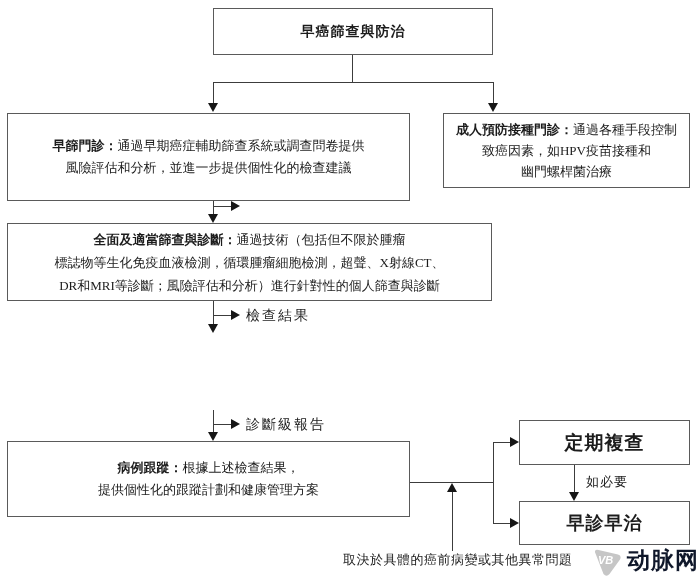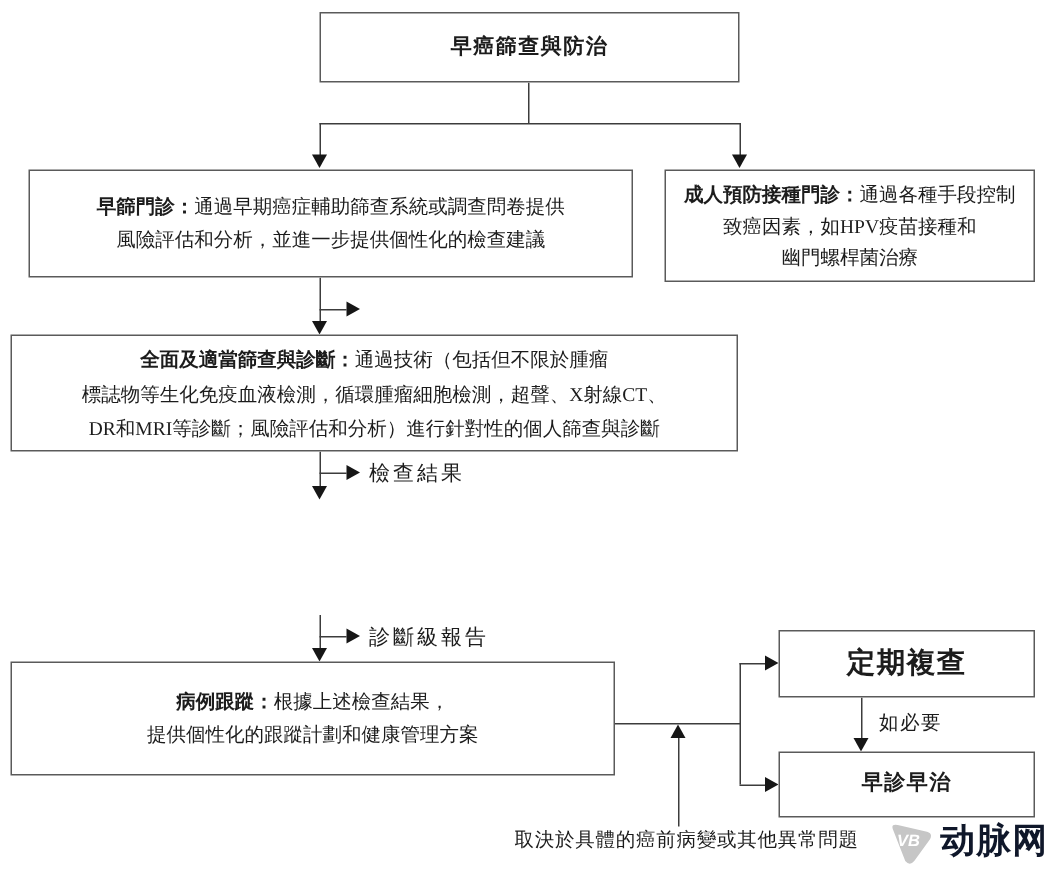--- a/index.html
+++ b/index.html
@@ -31,21 +31,21 @@
 </style>
 </head>
 <body>
 
 <div id="canvas">
 
   <div class="box" style="left:213px;top:8px;width:280px;height:47px;font-size:14px;letter-spacing:1px;">
     <div class="bl"><b>早癌篩查與防治</b></div>
   </div>
 
-  <div class="box" style="left:7px;top:113px;width:403px;height:72px;margin-left:12px;">
+  <div class="box" style="left:7px;top:113px;width:403px;height:88px;">
     <div class="bl"><b>早篩門診：</b><span>通過早期癌症輔助篩查系統或調查問卷提供</span></div>
     <div class="bl">風險評估和分析，並進一步提供個性化的檢查建議</div>
   </div>
 
   <div class="box" style="left:443px;top:113px;width:247px;height:75px;line-height:21px;">
     <div class="bl"><b>成人預防接種門診：</b><span>通過各種手段控制</span></div>
     <div class="bl">致癌因素，如HPV疫苗接種和</div>
     <div class="bl">幽門螺桿菌治療</div>
   </div>
 
@@ -58,21 +58,21 @@
 
   <div class="box" style="left:7px;top:441px;width:403px;height:76px;font-family:Liberation Serif, serif;">
     <div class="bl"><b>病例跟蹤：</b><span>根據上述檢查結果，</span></div>
     <div class="bl">提供個性化的跟蹤計劃和健康管理方案</div>
   </div>
 
   <div class="box" style="left:519px;top:420px;width:171px;height:45px;font-size:19px;letter-spacing:1px;">
     <div class="bl"><b>定期複查</b></div>
   </div>
 
-  <div class="box" style="left:519px;top:501px;width:171px;height:44px;font-size:14px;letter-spacing:1px;">
+  <div class="box" style="left:519px;top:501px;width:171px;height:44px;font-size:18px;letter-spacing:1px;">
     <div class="bl"><b>早診早治</b></div>
   </div>
 
   <div class="vline" style="left:352px;top:55px;height:27px;"></div>
   <div class="hline" style="left:213px;top:82px;width:281px;"></div>
   <div class="vline" style="left:213px;top:82px;height:22px;"></div>
   <div class="ah ah-down" style="left:208px;top:103px;"></div>
   <div class="vline" style="left:493px;top:82px;height:22px;"></div>
   <div class="ah ah-down" style="left:488px;top:103px;"></div>
 

